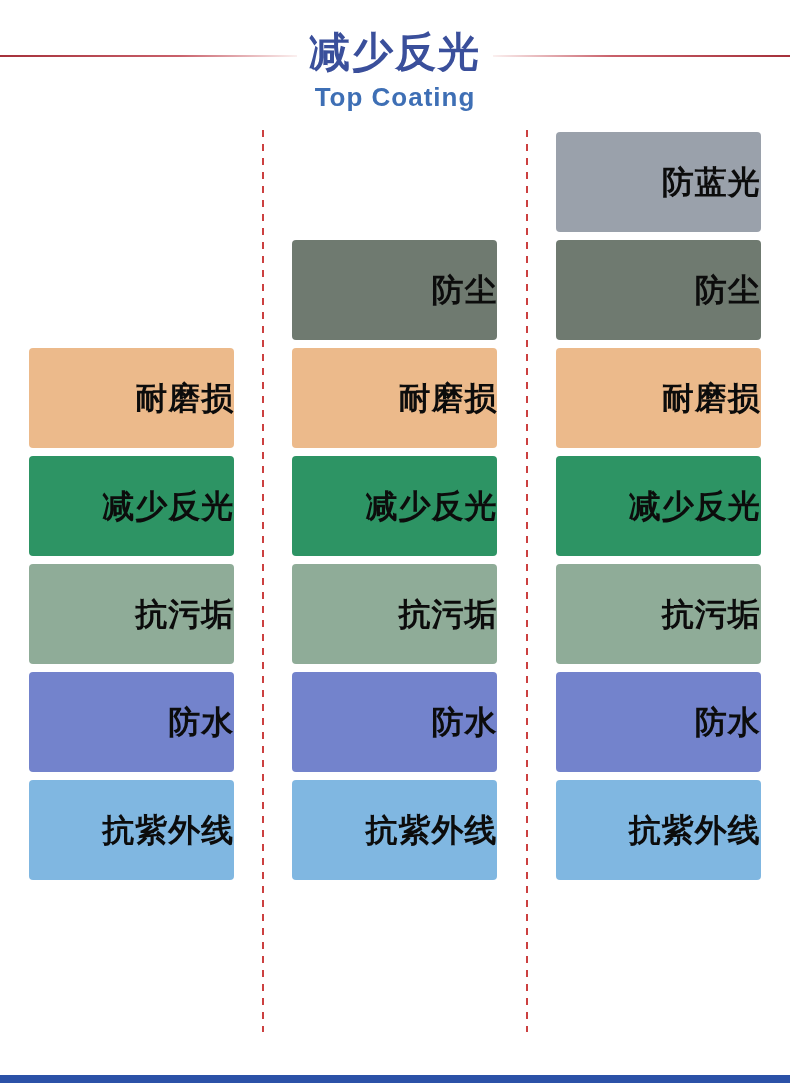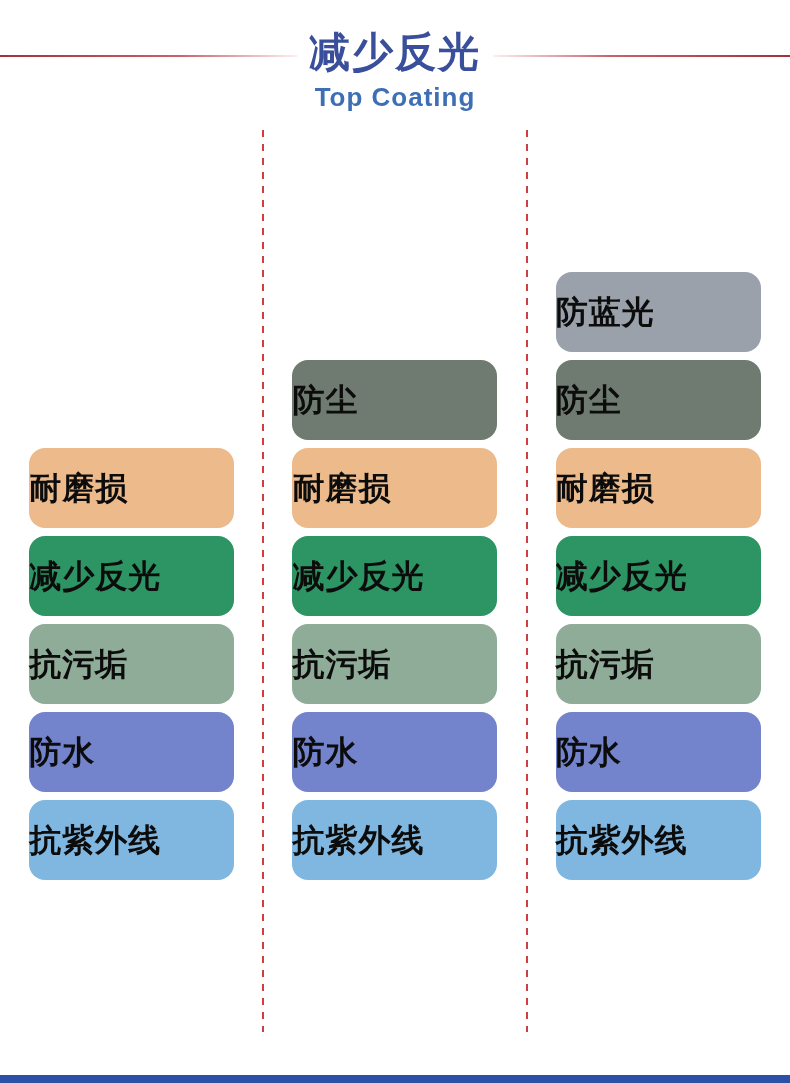--- a/index.html
+++ b/index.html
@@ -32,22 +32,22 @@
   
   .columns {
     position:absolute; top:130px; left:0; width:790px; height:750px;
     display:flex;
   }
   .column {
     flex:1 1 0; display:flex; flex-direction:column;
     justify-content:flex-end; align-items:center; gap:8px;
   }
   .block {
-    width:205px; height:80px; border-radius:16px;
-    display:flex; align-items:center; justify-content:flex-start;
+    width:205px; height:100px; border-radius:4px;
+    display:flex; align-items:center; justify-content:flex-end;
     box-sizing:border-box;
   }
   .block span {
     font-size:32px; font-weight:800; color:#0c0c0c; line-height:1;
     letter-spacing:1px;
   }
   
   .labels {
     position:absolute; top:942px; left:0; width:790px; height:80px;
     display:flex; align-items:center;

